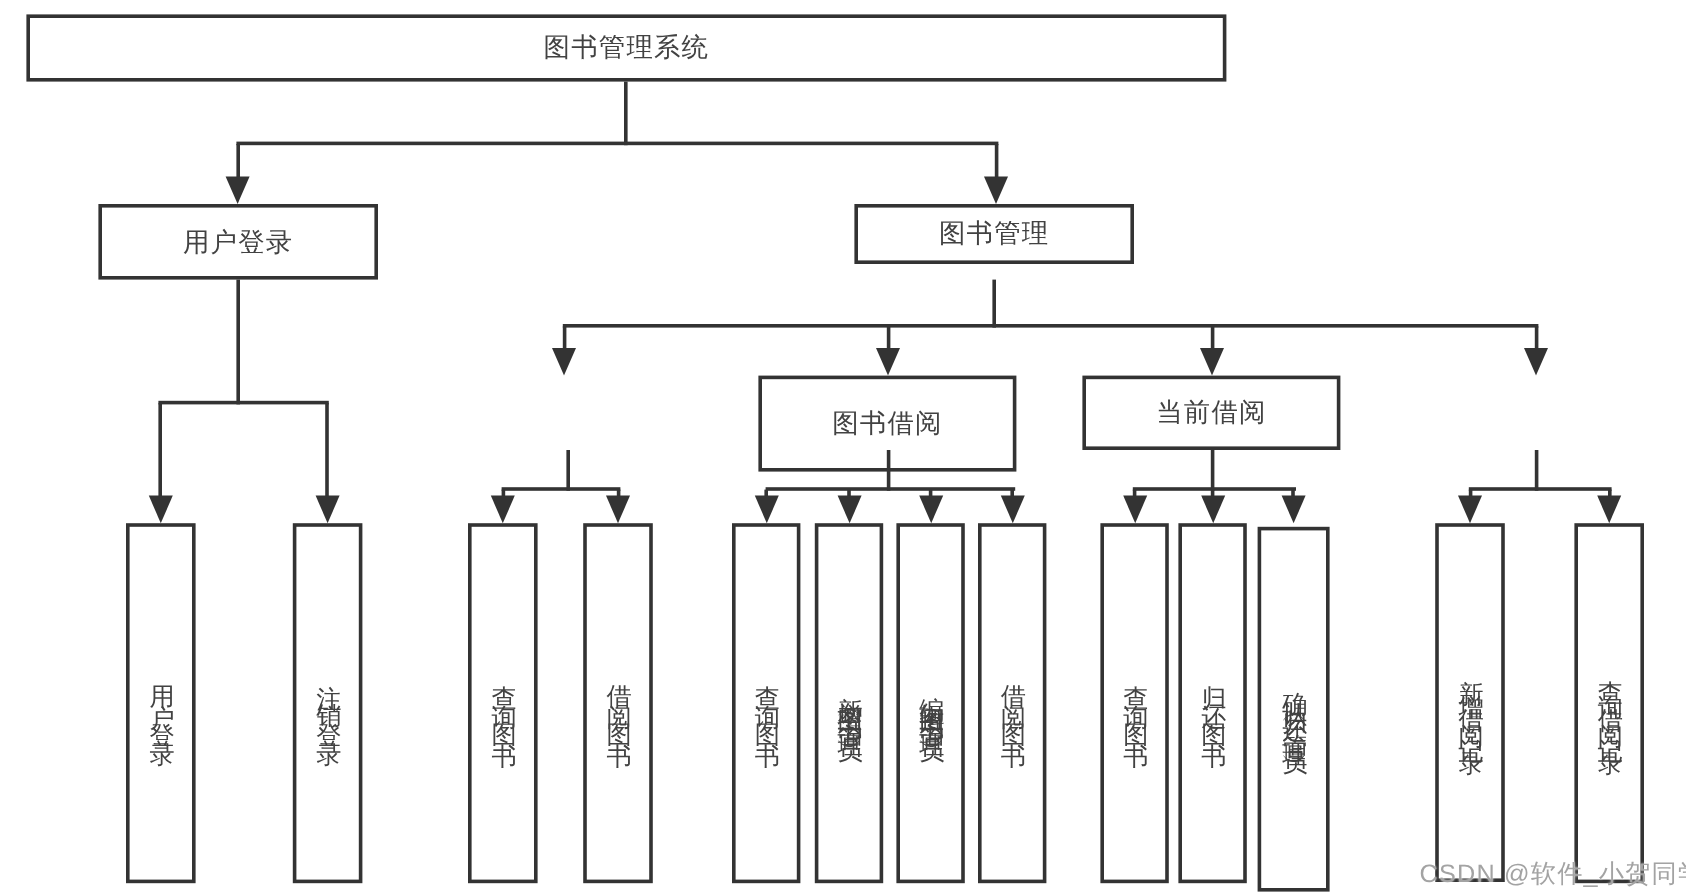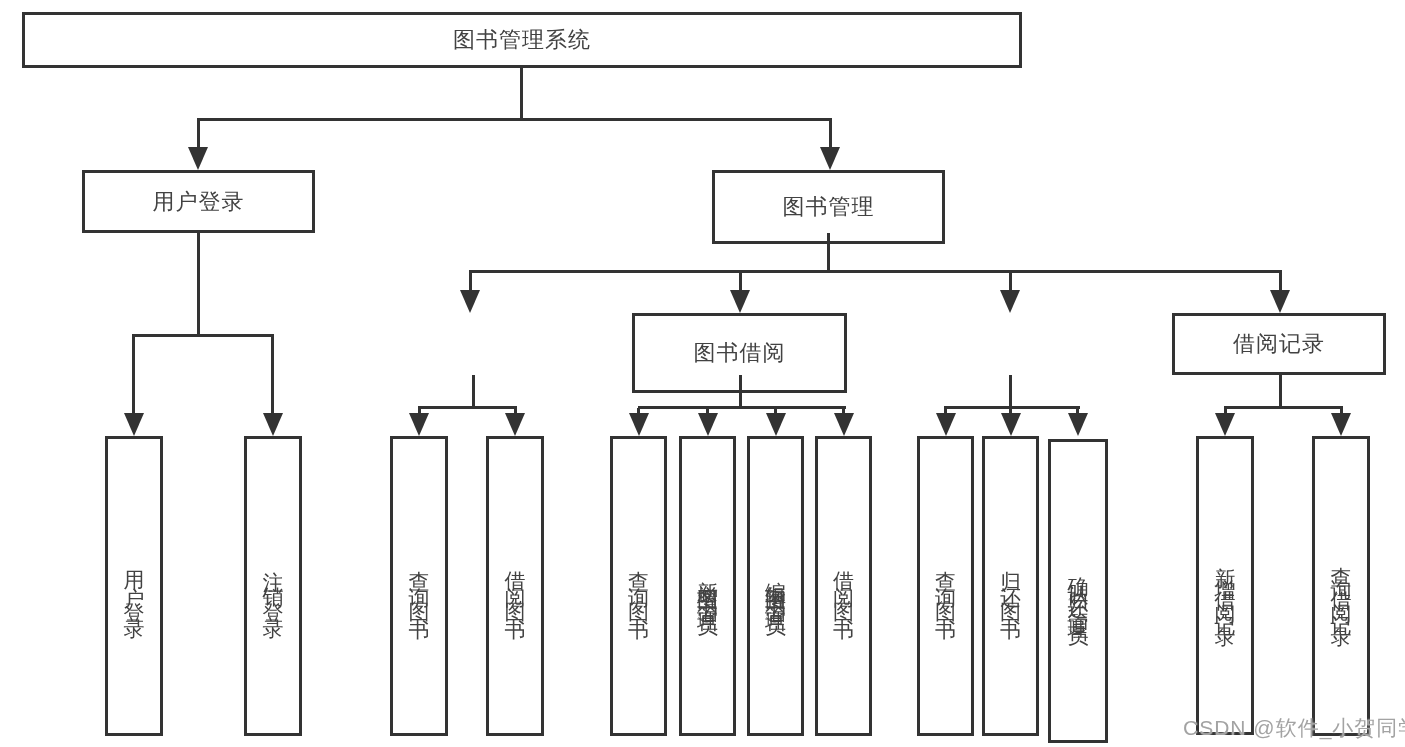--- a/index.html
+++ b/index.html
@@ -27,24 +27,24 @@
              text-shadow:0 0 2px #ffffff;}
 </style>
 </head>
 <body>
 
 <div class="stage">
 
   <div class="box" style="left:22px;top:12px;width:1000px;height:56px">图书管理系统</div>
 
   <div class="box" style="left:82px;top:170px;width:233px;height:63px">用户登录</div>
-  <div class="box" style="left:712px;top:170px;width:233px;height:74px">图书管理</div>
+  <div class="box" style="left:712px;top:170px;width:233px;height:50px">图书管理</div>
 
   <div class="box" style="left:632px;top:313px;width:215px;height:80px">图书借阅</div>
-  <div class="box" style="left:1172px;top:313px;width:214px;height:62px">借阅记录</div>
+  <div class="box" style="left:902px;top:313px;width:215px;height:62px">当前借阅</div>
 
   <div class="leaf p4" style="left:105px;top:436px;width:58px;height:300px">用户登录</div>
   <div class="leaf p4" style="left:244px;top:436px;width:58px;height:300px">注销登录</div>
 
   <div class="leaf p4" style="left:390px;top:436px;width:58px;height:300px">查询图书</div>
   <div class="leaf p4" style="left:486px;top:436px;width:58px;height:300px">借阅图书</div>
 
   <div class="leaf p4" style="left:610px;top:436px;width:57px;height:300px">查询图书</div>
   <div class="leaf p10" style="left:679px;top:436px;width:57px;height:300px">新增图书（管理员）</div>
   <div class="leaf p10" style="left:747px;top:436px;width:57px;height:300px">编辑图书（管理员）</div>

